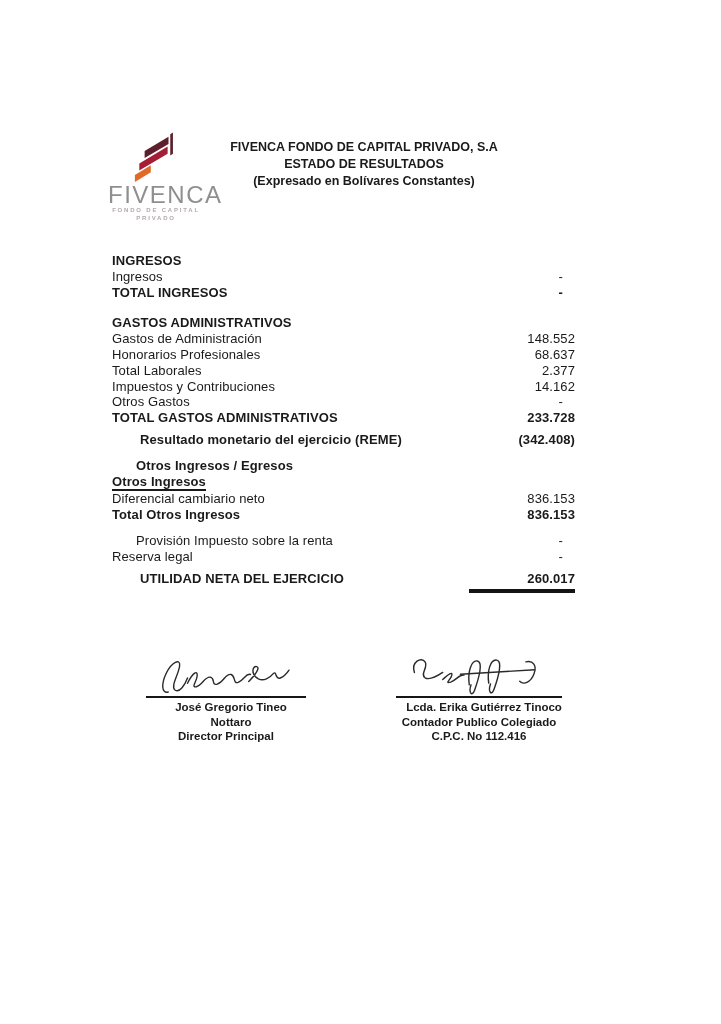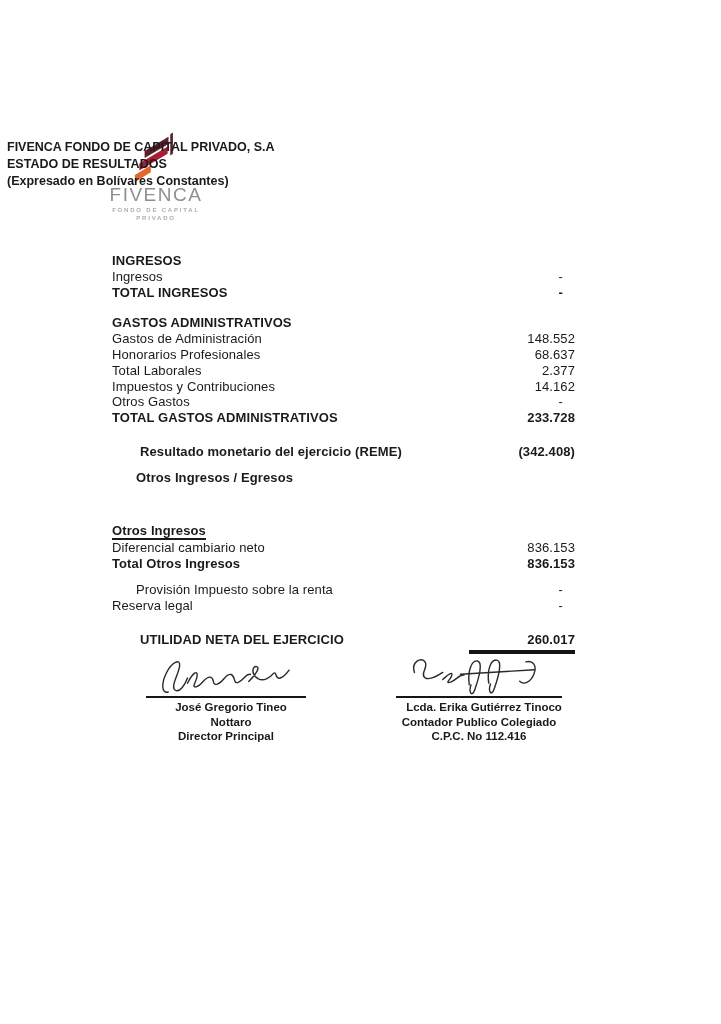--- a/index.html
+++ b/index.html
@@ -16,48 +16,48 @@
     overflow:hidden;
     margin:0 auto;
   }
   
   .logo{
     position:absolute;left:108px;top:128px;width:96px;
     text-align:center;
   }
   .logo-mark{display:block;margin:0 auto 2px 26px;}
   .brand{
-    font-size:19px;letter-spacing:1.5px;color:#8f8f8f;
+    font-size:24px;letter-spacing:1.5px;color:#8f8f8f;
     line-height:22px;font-weight:400;
   }
   .tagline{
     font-size:6px;letter-spacing:1.8px;color:#b3abab;
     line-height:8px;font-weight:700;
   }
   .title-block{
     position:absolute;top:139px;left:7px;right:0;
-    text-align:left;font-weight:700;font-size:12.5px;line-height:17px;
+    text-align:center;font-weight:700;font-size:12.5px;line-height:17px;
   }
   
   .statement{
     position:absolute;top:253px;left:112px;width:463px;
     font-size:13px;
   }
   .row{
     display:flex;justify-content:space-between;align-items:baseline;
     line-height:15.8px;min-height:15.8px;letter-spacing:.1px;
   }
   .row .lbl{white-space:nowrap;}
   .row .val{text-align:right;white-space:nowrap;}
   .bold{font-weight:700;}
   .gap-lg{margin-top:15px;}
-  .gap-md{margin-top:18px;padding-left:28px;}
+  .gap-md{margin-top:6px;padding-left:28px;}
   .gap-sm{margin-top:10px;margin-left:24px;}
   .dash{padding-right:12px;}
-  .u{border-bottom:2px solid #1a1a1a;padding-bottom:0px;display:inline-block;margin-top:37px;}
+  .u{border-bottom:2px solid #1a1a1a;padding-bottom:0px;display:inline-block;}
   .final{
     position:relative;display:inline-block;min-width:106px;
     padding-bottom:3px;border-bottom:2px solid #141414;
   }
   .final::after{
     content:"";position:absolute;left:0;right:0;bottom:-4px;height:2px;
     background:#141414;
   }
   
   .sig{position:absolute;text-align:center;}

